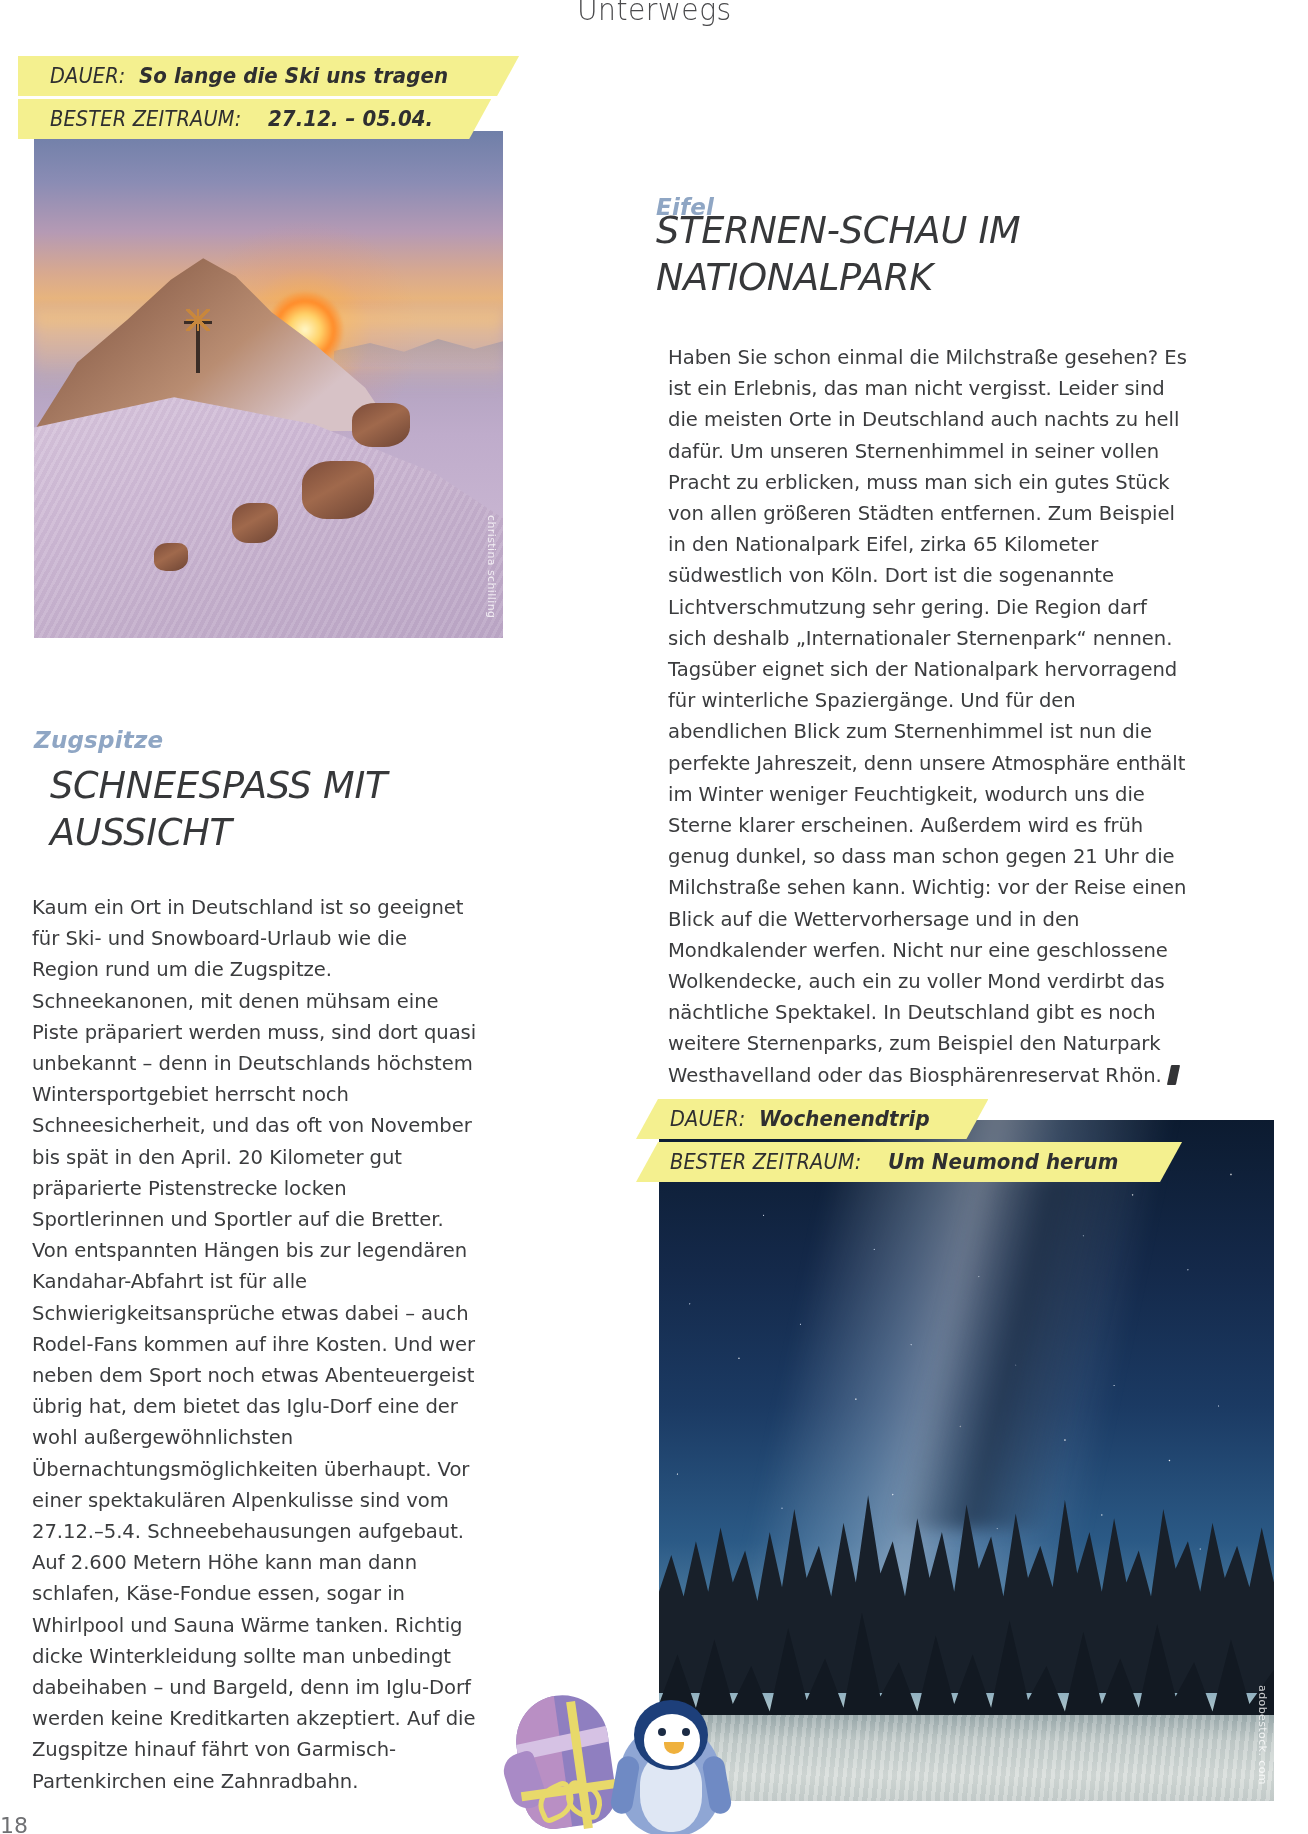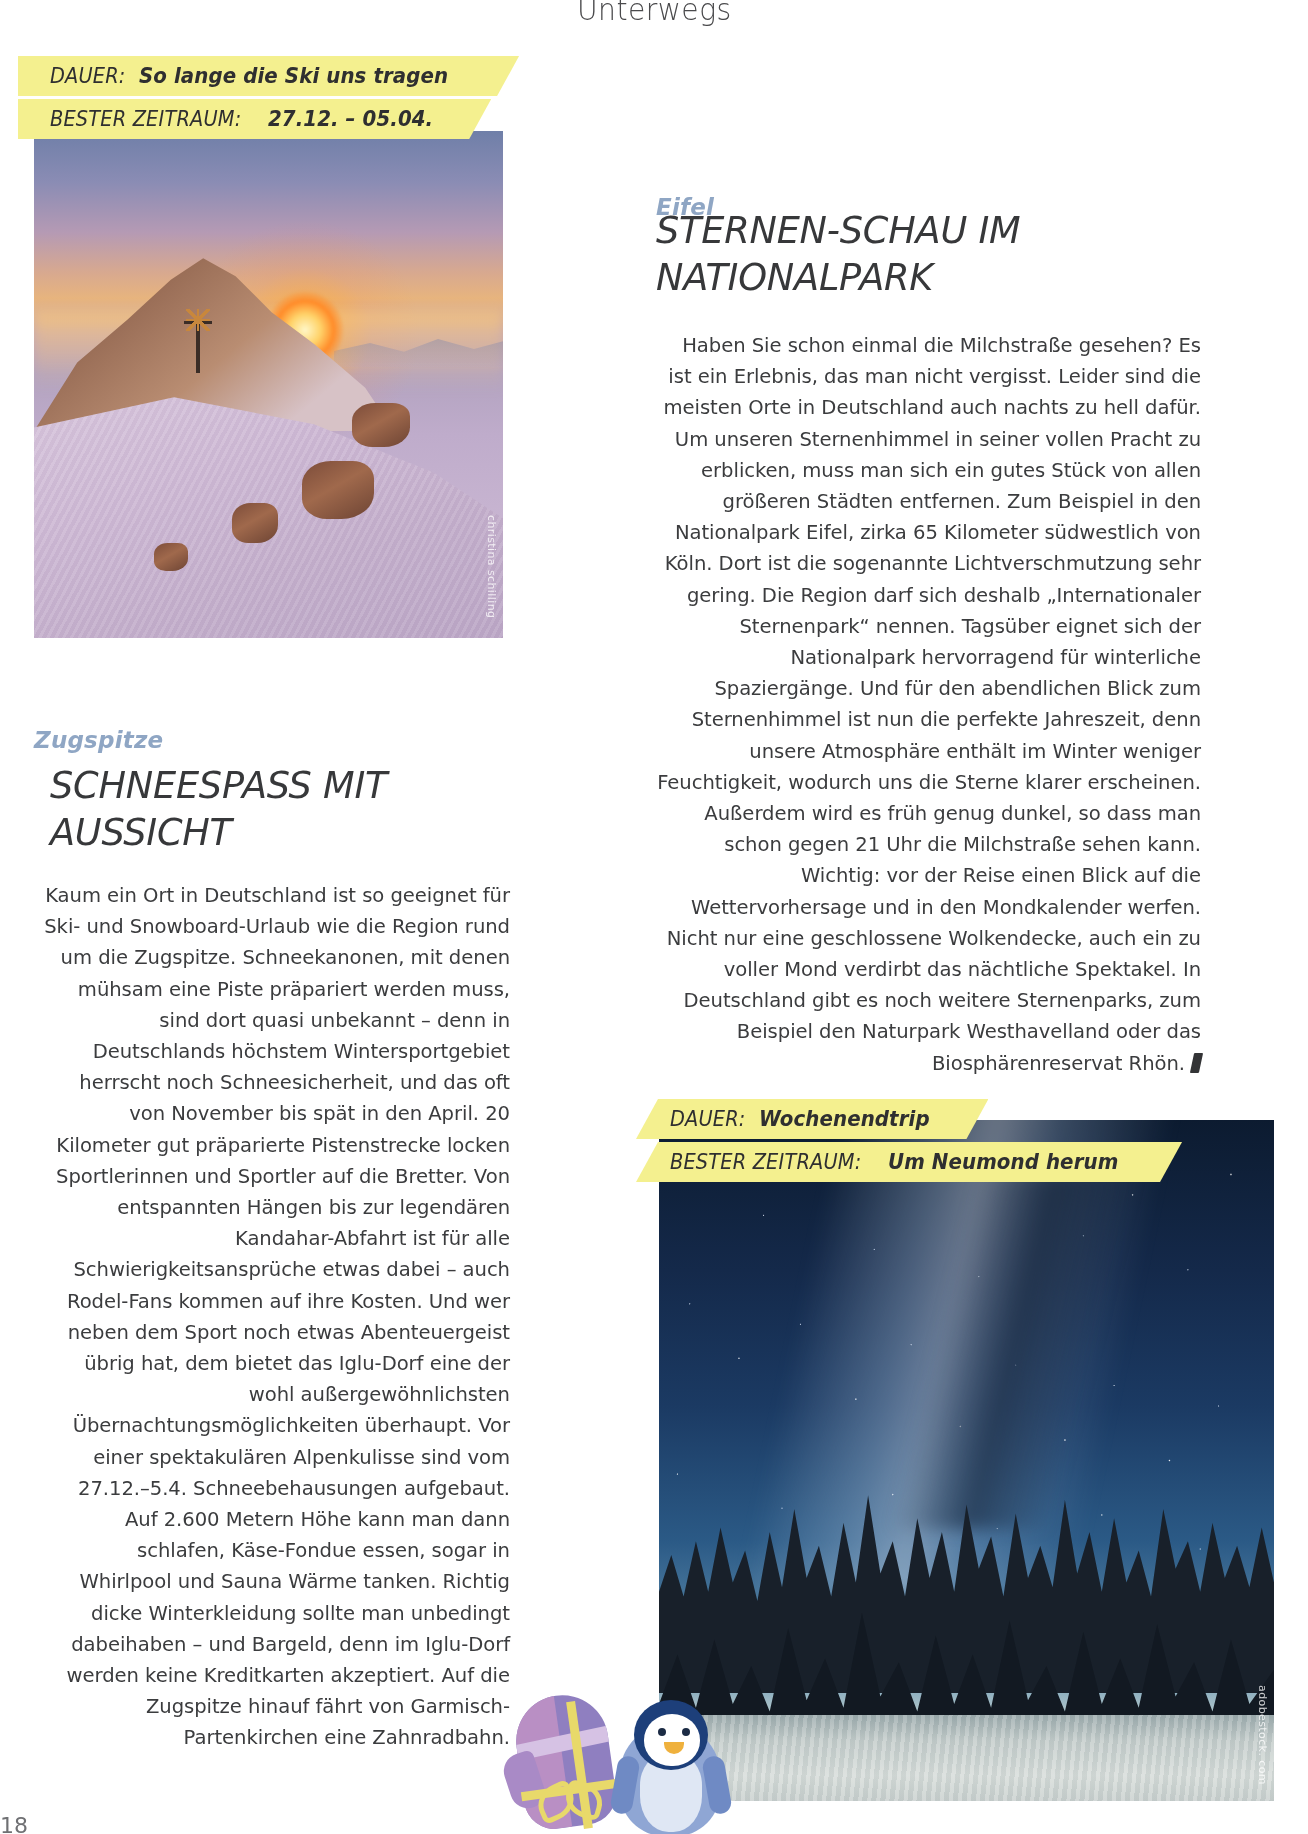--- a/index.html
+++ b/index.html
@@ -307,35 +307,35 @@
   }
   .headline span { display: block; transform: scaleX(0.99); transform-origin: left; }
   .bodytext {
     position: absolute;
     font-size: 19.6px;
     line-height: 31.2px;
     color: #3b3c3e;
     text-align: left;
     letter-spacing: -0.05px;
   }
-  .bodytext p { margin: 0; text-align: right; }
+  .bodytext p { margin: 12px; }
   .endmark {
     display: inline-block;
     width: 9px;
     height: 20px;
     background: #333436;
     margin-left: 7px;
     vertical-align: -3px;
     transform: skewX(-12deg);
     border-radius: 1px;
   }
 
   #kicker-zugspitze   { left: 34px; top: 711px; }
   #headline-zugspitze { left: 34px; top: 763px; width: 480px; margin-left: 16px; }
-  #body-zugspitze     { left: 40px; top: 880px; width: 470px; }
+  #body-zugspitze     { left: 20px; top: 880px; width: 470px; }
 
   #kicker-eifel   { left: 656px; top: 178px; }
   #headline-eifel { left: 656px; top: 208px; width: 600px; }
   #body-eifel     { left: 656px; top: 330px; width: 545px; }
 
   
   .deco { position: absolute; z-index: 5; }
 
   
   #deco-mitten { left: 505px; top: 1687px; width: 120px; height: 147px; }

